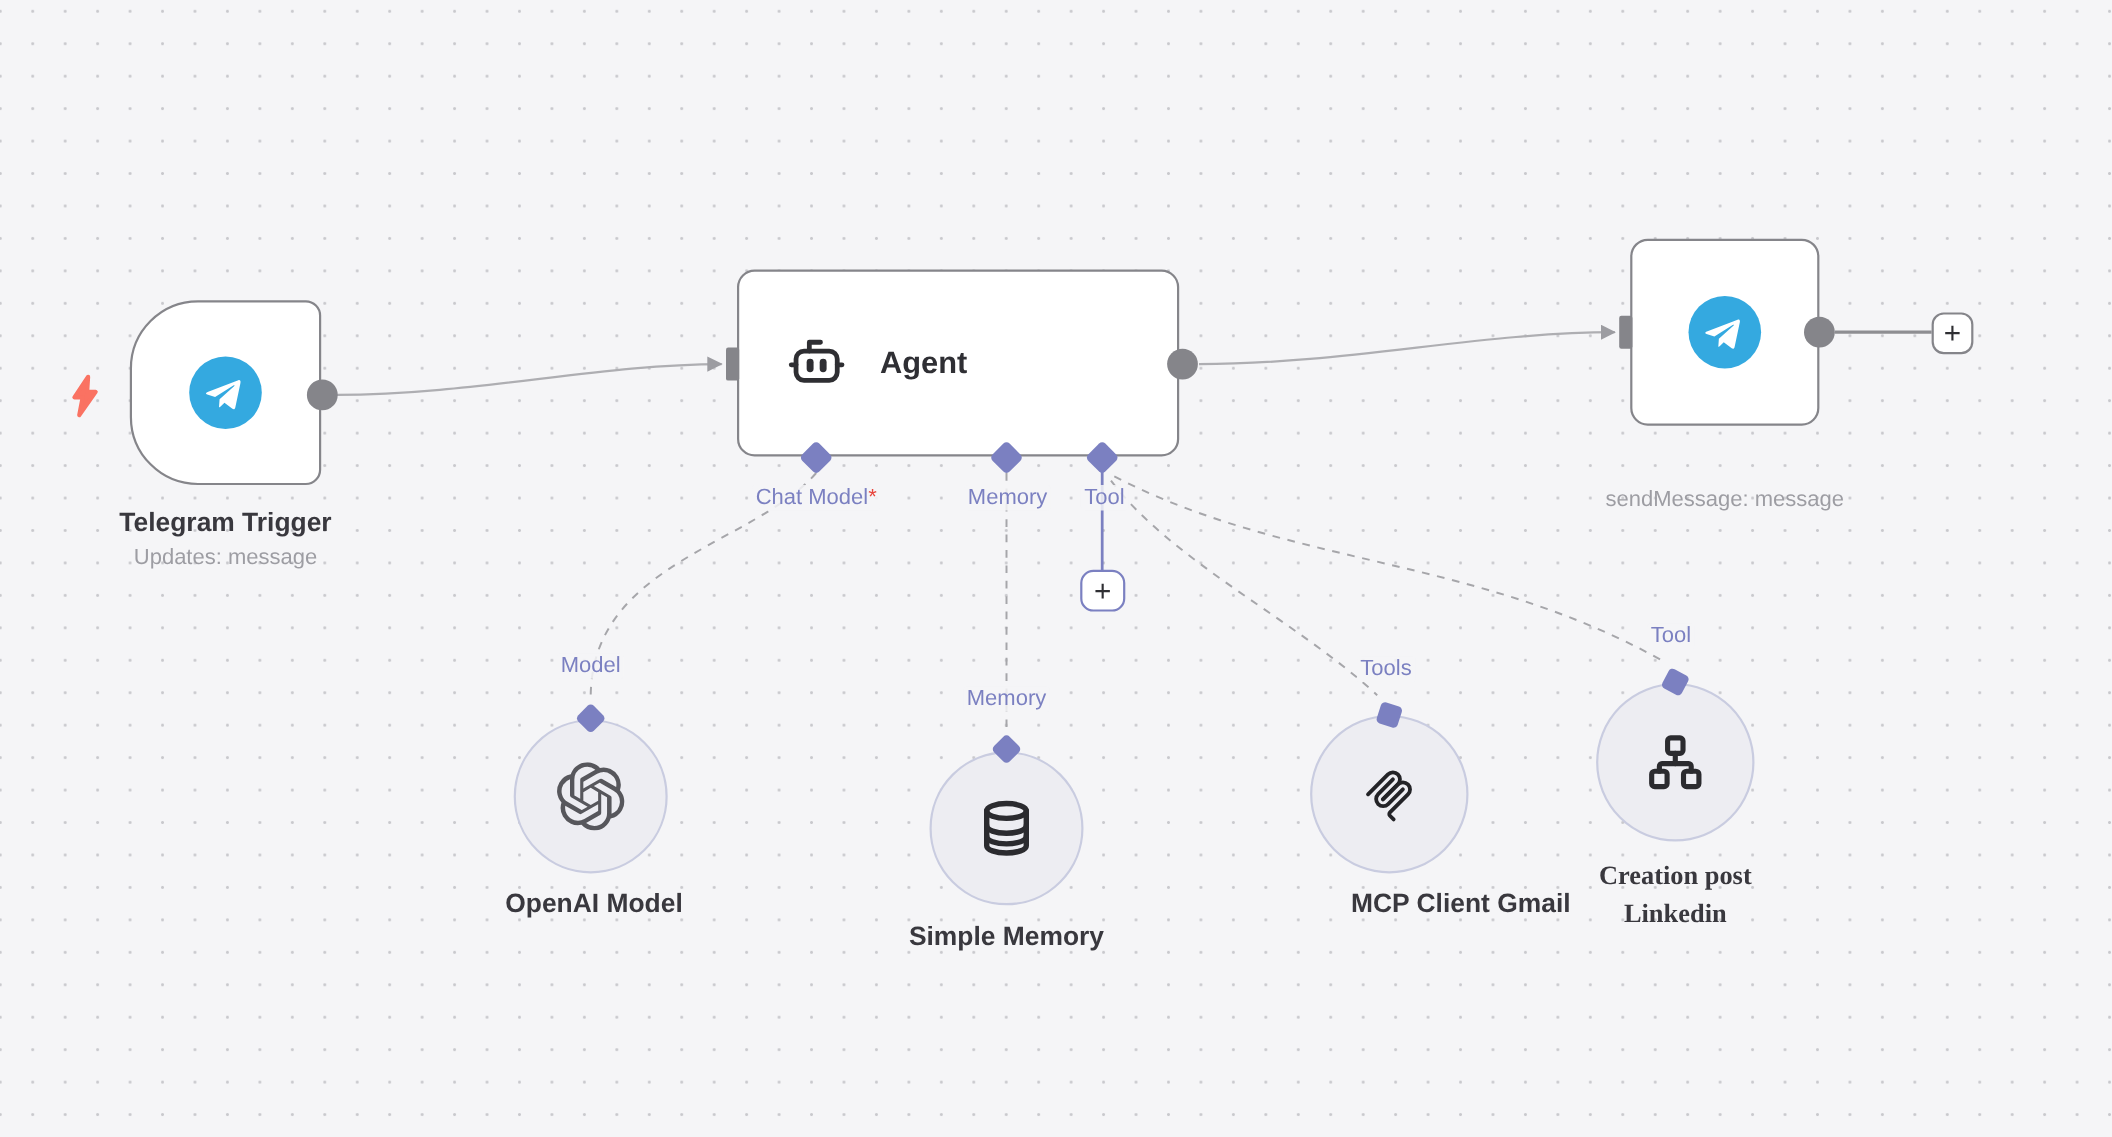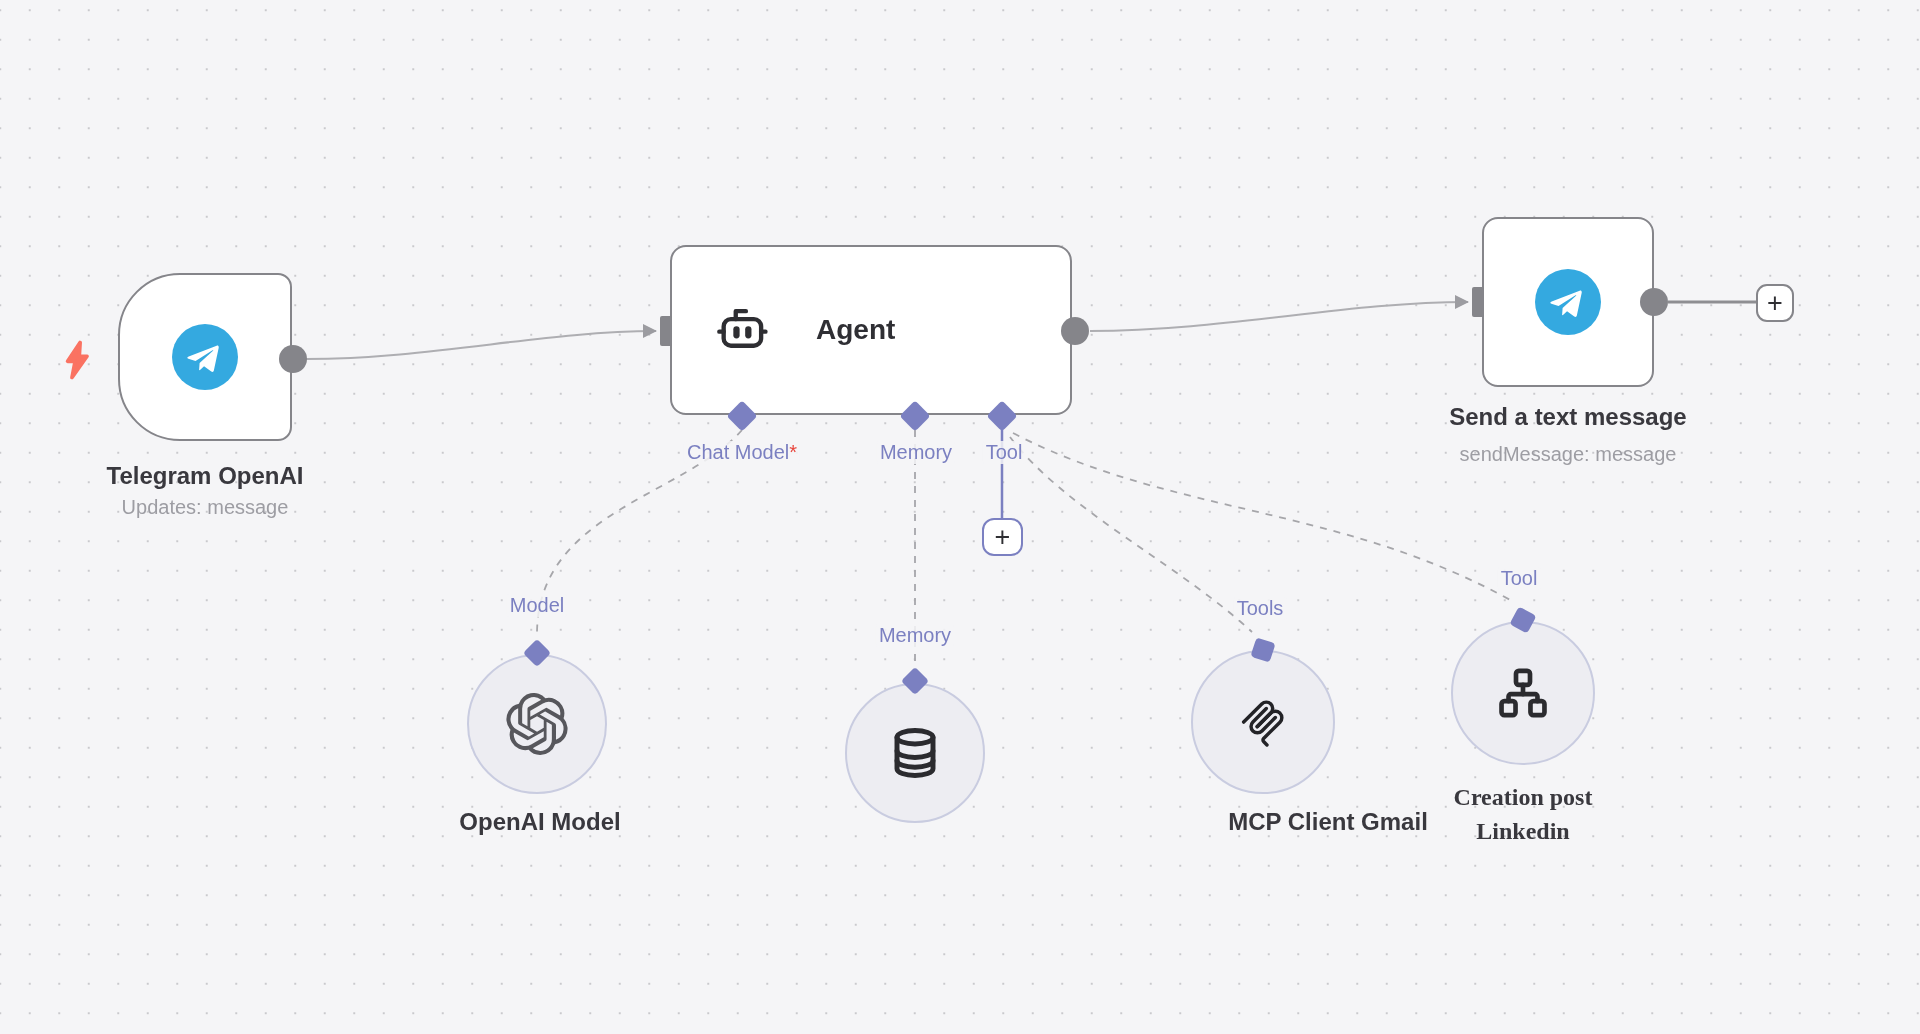--- a/index.html
+++ b/index.html
@@ -8,21 +8,21 @@
     background-color:#f5f5f7;
     background-image:radial-gradient(circle,#c9c9cd 1.1px,transparent 1.5px);
     background-size:29.5px 29.5px;background-position:15px 25px;
     font-family:"Liberation Sans",sans-serif;
   }
   .wires{position:absolute;left:0;top:0;z-index:1;}
   .node{position:absolute;background:#fff;border:2.5px solid #85858a;box-sizing:border-box;z-index:2;display:flex;align-items:center;justify-content:center;}
   .node.trigger{border-radius:62px 14px 14px 62px;}
   .node.rrect{border-radius:16px;}
   .tg-badge{width:66px;height:66px;border-radius:50%;background:#34a9e0;display:flex;align-items:center;justify-content:center;}
-  .agent-inner{display:flex;align-items:center;width:100%;padding-left:42px;gap:44px;}
+  .agent-inner{display:flex;align-items:center;width:100%;padding-left:42px;gap:28px;}
   .agent-title{font-size:28px;font-weight:600;color:#2f2f34;}
   .out-dot{position:absolute;width:28px;height:28px;border-radius:50%;background:#85858a;z-index:3;}
   .in-rect{position:absolute;width:12px;height:30px;background:#85858a;border-radius:2px;z-index:3;}
   .diamond{position:absolute;width:22px;height:22px;background:#7b80c1;border-radius:4px;transform:rotate(45deg);z-index:4;}
   .diamond.small{width:20px;height:20px;}
   .port-label{position:absolute;transform:translateX(-50%);font-size:20px;color:#7b80c1;white-space:nowrap;z-index:4;background:rgba(245,245,247,.85);padding:0 3px;border-radius:3px;text-align:right;}
   .req{color:#e8453c;}
   .node-title{position:absolute;font-size:24px;font-weight:600;color:#39383e;text-align:center;z-index:2;}
   .node-subtitle{position:absolute;font-size:20px;font-weight:400;color:#9d9da3;text-align:center;z-index:2;}
   .circle-node{position:absolute;border-radius:50%;background:#ededf2;border:2px solid #c9cce0;box-sizing:border-box;display:flex;align-items:center;justify-content:center;z-index:2;}
@@ -56,21 +56,21 @@
   </svg>
 
   <div class="node trigger" style="left:118px;top:273px;width:174px;height:168px;">
     <div class="tg-badge">
       <svg viewBox="0 0 448 512" width="32" height="36" style="margin:3px 4px 0 0">
         <path fill="#ffffff" d="M446.7 98.6l-67.6 318.8c-5.1 22.5-18.4 28.1-37.3 17.5l-103-75.9-49.7 47.8c-5.5 5.5-10.1 10.1-20.7 10.1l7.4-104.9 190.9-172.5c8.3-7.4-1.8-11.5-12.9-4.1L117.8 284 16.2 252.2c-22.1-6.9-22.5-22.1 4.6-32.7L418.2 66.4c18.4-6.9 34.5 4.1 28.5 32.2z"></path>
       </svg>
     </div>
   </div>
   <div class="out-dot" style="left:279px;top:345px;"></div>
-  <div class="node-title" style="left:30px;top:462px;width:350px;">Telegram OpenAI</div>
+  <div class="node-title" style="left:30px;top:462px;width:350px;">Telegram Trigger</div>
   <div class="node-subtitle" style="left:30px;top:496px;width:350px;">Updates: message</div>
 
   <div class="node rrect" style="left:670px;top:245px;width:402px;height:170px;">
     <div class="agent-inner">
       <svg viewBox="0 0 24 24" width="58" height="58" fill="none" stroke="#2e2e32" stroke-width="1.8" stroke-linecap="round" stroke-linejoin="round">
         <path d="M9 7.5 V4.2 H13.2"></path>
         <rect x="4" y="7.5" width="15.5" height="11" rx="3"></rect>
         <path d="M2.2 12.7 H4"></path>
         <path d="M19.5 12.7 H21.3"></path>
         <g stroke-width="2.6">
@@ -98,21 +98,20 @@
       <svg viewBox="0 0 448 512" width="32" height="36" style="margin:3px 4px 0 0">
         <path fill="#ffffff" d="M446.7 98.6l-67.6 318.8c-5.1 22.5-18.4 28.1-37.3 17.5l-103-75.9-49.7 47.8c-5.5 5.5-10.1 10.1-20.7 10.1l7.4-104.9 190.9-172.5c8.3-7.4-1.8-11.5-12.9-4.1L117.8 284 16.2 252.2c-22.1-6.9-22.5-22.1 4.6-32.7L418.2 66.4c18.4-6.9 34.5 4.1 28.5 32.2z"></path>
       </svg>
     </div>
   </div>
   <div class="in-rect" style="left:1472px;top:287px;"></div>
   <div class="out-dot" style="left:1640px;top:288px;"></div>
   <div class="plus-btn gray" style="left:1756px;top:284px;">
       <span>+</span>
     </div>
-  <div class="node-title" style="left:1398px;top:403px;width:340px;">Send a text message</div>
   <div class="node-subtitle" style="left:1398px;top:443px;width:340px;">sendMessage: message</div>
 
   <div class="port-label" style="left:537px;top:594px;">Model</div>
   <div class="diamond small" style="left:527px;top:643px;"></div>
   <div class="circle-node" style="left:467px;top:654px;width:140px;height:140px;">
     <svg viewBox="0 0 24 24" width="62" height="62">
       <path fill="#57575c" d="M22.2819 9.8211a5.9847 5.9847 0 0 0-.5157-4.9108 6.0462 6.0462 0 0 0-6.5098-2.9A6.0651 6.0651 0 0 0 4.9807 4.1818a5.9847 5.9847 0 0 0-3.9977 2.9 6.0462 6.0462 0 0 0 .7427 7.0966 5.98 5.98 0 0 0 .511 4.9107 6.051 6.051 0 0 0 6.5146 2.9001A5.9847 5.9847 0 0 0 13.2599 24a6.0557 6.0557 0 0 0 5.7718-4.2058 5.9894 5.9894 0 0 0 3.9977-2.9001 6.0557 6.0557 0 0 0-.7475-7.073zm-9.022 12.6081a4.4755 4.4755 0 0 1-2.8764-1.0408l.1419-.0804 4.7783-2.7582a.7948.7948 0 0 0 .3927-.6813v-6.7369l2.02 1.1686a.071.071 0 0 1 .038.052v5.5826a4.504 4.504 0 0 1-4.4945 4.4944zm-9.6607-4.1254a4.4708 4.4708 0 0 1-.5346-3.0137l.142.0852 4.783 2.7582a.7712.7712 0 0 0 .7806 0l5.8428-3.3685v2.3324a.0804.0804 0 0 1-.0332.0615L9.74 19.9502a4.4992 4.4992 0 0 1-6.1408-1.6464zM2.3408 7.8956a4.485 4.485 0 0 1 2.3655-1.9728V11.6a.7664.7664 0 0 0 .3879.6765l5.8144 3.3543-2.0201 1.1685a.0757.0757 0 0 1-.071 0l-4.8303-2.7865A4.504 4.504 0 0 1 2.3408 7.8956zm16.5963 3.8558L13.1038 8.364 15.1192 7.2a.0757.0757 0 0 1 .071 0l4.8303 2.7913a4.4944 4.4944 0 0 1-.6765 8.1042v-5.6772a.79.79 0 0 0-.407-.667zm2.0107-3.0231l-.142-.0852-4.7735-2.7818a.7759.7759 0 0 0-.7854 0L9.409 9.2297V6.8974a.0662.0662 0 0 1 .0284-.0615l4.8303-2.7866a4.4992 4.4992 0 0 1 6.6802 4.66zM8.3065 12.863l-2.02-1.1638a.0804.0804 0 0 1-.038-.0567V6.0742a4.4992 4.4992 0 0 1 7.3757-3.4537l-.142.0805L8.704 5.459a.7948.7948 0 0 0-.3927.6813zm1.0976-2.3654l2.602-1.4998 2.6069 1.4998v2.9994l-2.5974 1.4997-2.6067-1.4997z"></path>
     </svg>
   </div>
   <div class="node-title" style="left:390px;top:808px;width:300px;">OpenAI Model</div>
@@ -120,20 +119,21 @@
   <div class="port-label" style="left:915px;top:624px;">Memory</div>
   <div class="diamond small" style="left:905px;top:671px;"></div>
   <div class="circle-node" style="left:845px;top:683px;width:140px;height:140px;">
     <svg viewBox="0 0 24 24" width="54" height="54" fill="none" stroke="#2b2b2f" stroke-width="2.2" stroke-linecap="round">
       <ellipse cx="12" cy="5" rx="8" ry="3"></ellipse>
       <path d="M4 5 v14 c0 1.66 3.58 3 8 3 s8 -1.34 8 -3 V5"></path>
       <path d="M4 11 c0 1.66 3.58 3 8 3 s8 -1.34 8 -3"></path>
       <path d="M4 15.3 c0 1.66 3.58 3 8 3 s8 -1.34 8 -3"></path>
     </svg>
   </div>
+  <div class="node-title" style="left:765px;top:838px;width:300px;">Simple Memory</div>
 
   <div class="port-label" style="left:1260px;top:597px;">Tools</div>
   <div class="diamond small" style="left:1253px;top:640px;transform:rotate(18deg);"></div>
   <div class="circle-node" style="left:1191px;top:650px;width:144px;height:144px;">
     <svg viewBox="0 0 195 195" width="52" height="52" fill="none" stroke="#232327" stroke-width="13" stroke-linecap="round" stroke-linejoin="round">
       <path d="M25 97.85 92.88 29.97c9.37-9.37 24.57-9.37 33.94 0 9.37 9.37 9.37 24.57 0 33.94L75.56 115.18"></path>
       <path d="M76.27 114.47 126.82 63.91c9.37-9.37 24.57-9.37 33.94 0l.35.35c9.37 9.37 9.37 24.57 0 33.94L99.72 159.6c-3.12 3.12-3.12 8.19 0 11.31l12.61 12.61"></path>
       <path d="M109.85 46.94 59.65 97.15c-9.37 9.37-9.37 24.57 0 33.94 9.37 9.37 24.57 9.37 33.94 0l50.2-50.2"></path>
     </svg>
   </div>

